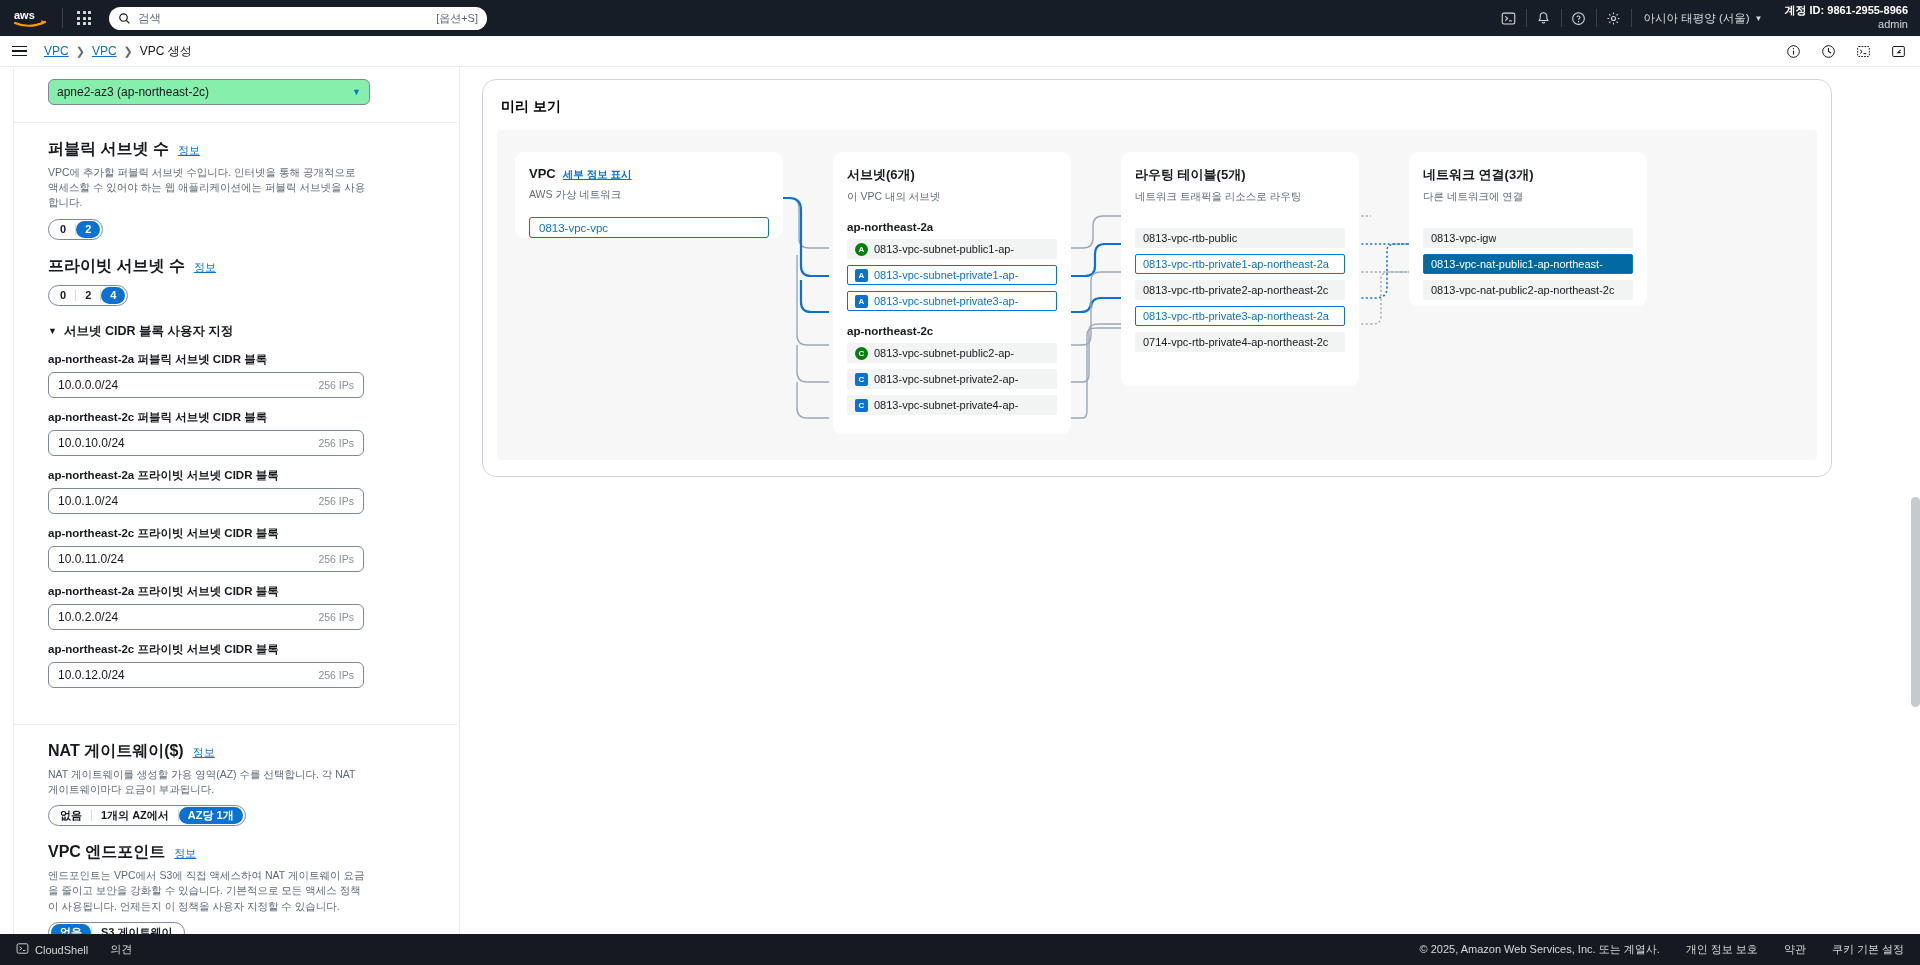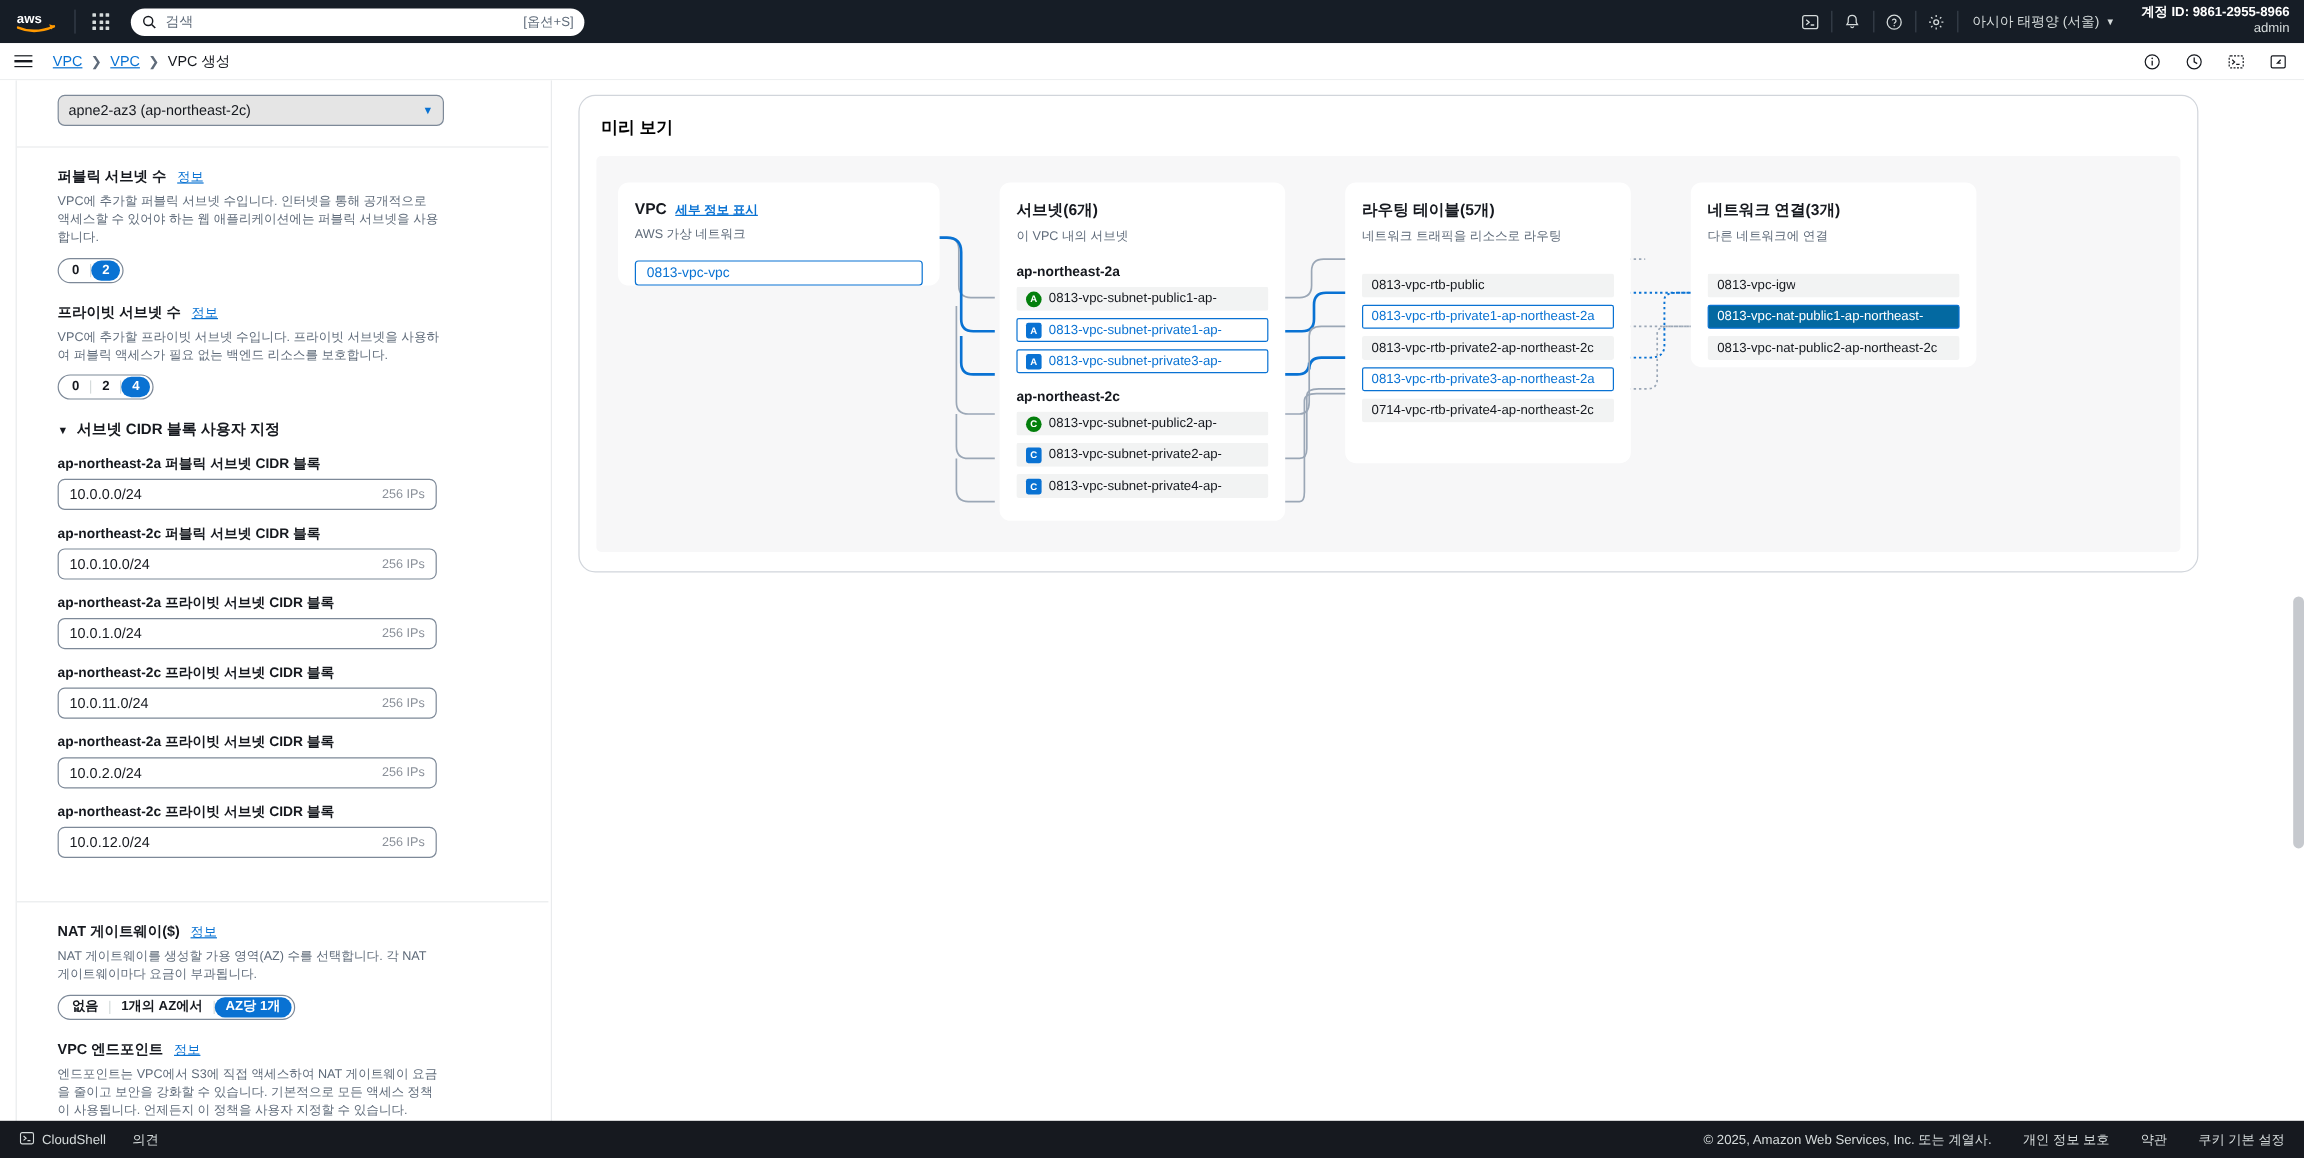--- a/index.html
+++ b/index.html
@@ -116,32 +116,32 @@
     overflow: hidden;
     position: relative;
   }
   .form-inner { padding: 0 36px 0 34px; }
 
   .az-select {
     width: 322px; height: 26px; margin-top: 12px;
     border: 1px solid #7d8998; border-radius: 6px;
     display: flex; align-items: center; padding: 0 8px;
     font-size: 12px; color: #16191f; cursor: pointer;
-    background: #e5e5e5;
+    background: #86efac;
   }
   .az-select .lbl { flex: 1; }
   .az-select .arrow { color: #0972d3; font-size: 9px; }
 
   .sec-divider { height: 1px; background: #e9ebed; margin: 17px -34px 0 -34px; }
 
   .fld { margin-top: 16px; }
   .fld-head {
     display: flex; align-items: baseline; gap: 9px;
   }
-  .fld-label { font-size: 12px; font-weight: bold; color: #16191f; }
+  .fld-label { font-size: 16px; font-weight: bold; color: #16191f; }
   .info-link { font-size: 11px; color: #0972d3; text-decoration: underline; cursor: pointer; }
   .fld-desc {
     font-size: 10.5px; color: #5f6b7a; line-height: 1.45; margin-top: 5px;
     max-width: 320px;
   }
 
   
   .seg {
     display: inline-flex; align-items: center;
     border: 1px solid #7d8998; border-radius: 13px;
@@ -427,21 +427,20 @@
           <span class="seg-div"></span>
           <span class="seg-item active">2</span>
         </div>
       </div>
 
       <div class="fld">
         <div class="fld-head">
           <span class="fld-label">프라이빗 서브넷 수</span>
           <span class="info-link">정보</span>
         </div>
-        <div class="fld-desc">VPC에 추가할 프라이빗 서브넷 수입니다. 프라이빗 서브넷을 사용하여 퍼블릭 액세스가 필요 없는 백엔드 리소스를 보호합니다.</div>
         <div class="seg">
           <span class="seg-item">0</span>
           <span class="seg-div"></span>
           <span class="seg-item">2</span>
           <span class="seg-div"></span>
           <span class="seg-item active">4</span>
         </div>
       </div>
 
       <div class="expander">

